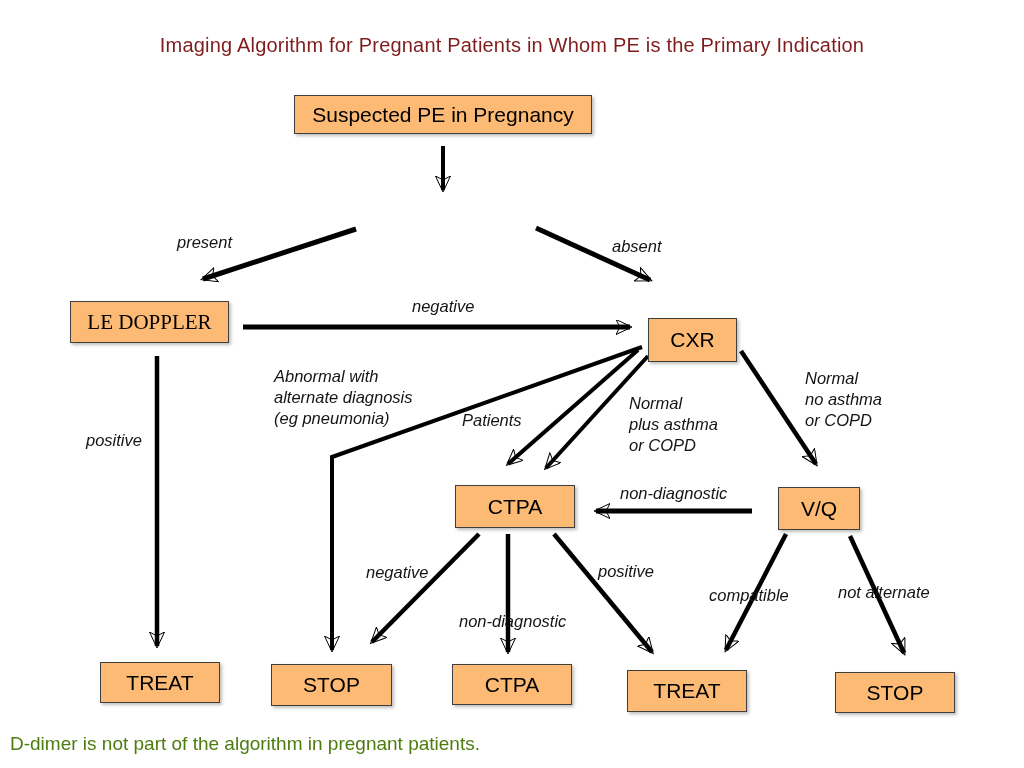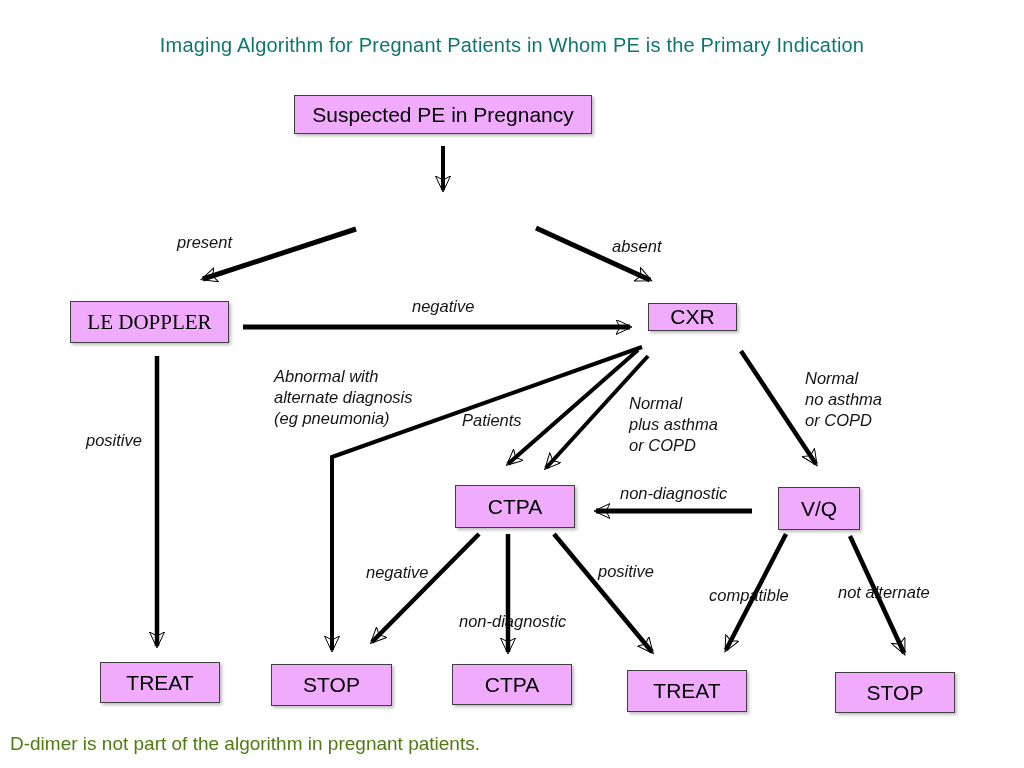--- a/index.html
+++ b/index.html
@@ -17,25 +17,25 @@
     overflow: hidden;
   }
   .title {
     position: absolute;
     left: 0;
     top: 34px;
     width: 1024px;
     text-align: center;
     font-size: 20px;
     letter-spacing: 0.2px;
-    color: #0f766e;
+    color: #7f1d1d;
   }
   .node {
     position: absolute;
-    background: #f0abfc;
+    background: #fdba74;
     border: 1.6px solid #3f3f3f;
     box-shadow: 2px 2px 3px rgba(110,110,110,0.45);
     display: flex;
     align-items: center;
     justify-content: center;
     font-size: 21px;
     color: #000000;
     box-sizing: border-box;
     white-space: nowrap;
   }
@@ -92,21 +92,21 @@
     <line x1="508" y1="534" x2="508" y2="652" stroke-width="4.5" marker-end="url(#ah)"></line>
     <line x1="554" y1="534" x2="652" y2="652" stroke-width="4.5" marker-end="url(#ah)"></line>
     <line x1="786" y1="534" x2="726" y2="650" stroke-width="4.5" marker-end="url(#ah)"></line>
     <line x1="850" y1="536" x2="904" y2="653" stroke-width="4.5" marker-end="url(#ah)"></line>
   </svg>
 
   <div class="title">Imaging Algorithm for Pregnant Patients in Whom PE is the Primary Indication</div>
 
   <div class="node" style="left:294px; top:95px;  width:298px; height:39px;">Suspected PE in Pregnancy</div>
   <div class="node" style="left:70px;  top:301px; width:159px; height:42px;font-family:Liberation Serif, serif;">LE DOPPLER</div>
-  <div class="node" style="left:648px; top:303px; width:89px;  height:28px;text-align:right;">CXR</div>
+  <div class="node" style="left:648px; top:318px; width:89px;  height:44px;text-align:right;">CXR</div>
   <div class="node" style="left:455px; top:485px; width:120px; height:43px;">CTPA</div>
   <div class="node" style="left:770px; top:487px; width:82px;  height:43px;margin-left:8px;">V/Q</div>
   <div class="node" style="left:100px; top:662px; width:120px; height:41px;">TREAT</div>
   <div class="node" style="left:271px; top:664px; width:121px; height:42px;">STOP</div>
   <div class="node" style="left:452px; top:664px; width:120px; height:41px;">CTPA</div>
   <div class="node" style="left:627px; top:670px; width:120px; height:42px;">TREAT</div>
   <div class="node" style="left:835px; top:672px; width:120px; height:41px;">STOP</div>
 
   <div class="edge-label" style="left:177px; top:232px;">present</div>
   <div class="edge-label" style="left:612px; top:236px;">absent</div>

